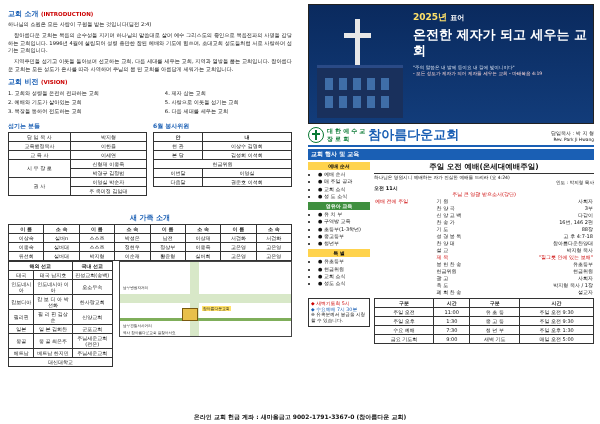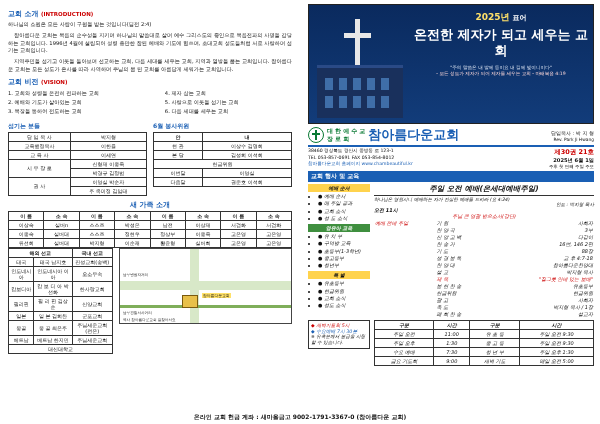--- a/index.html
+++ b/index.html
@@ -19,33 +19,33 @@
   .subhdr{color:#1a5fb4;font-weight:bold;font-size:6px;margin:2px 0 1px 0;}
   .center{text-align:center;}
   .blue{color:#1a5fb4;}
   .red{color:#c00;}
   
   .banner{position:relative;height:118px;background:linear-gradient(#0a2a5e,#123c7a);border:1px solid #222;overflow:hidden;}
   .banner .cross{position:absolute;left:46px;top:14px;width:5px;height:56px;background:#e8e8e8;}
   .banner .cross:after{content:"";position:absolute;left:-11px;top:14px;width:27px;height:5px;background:#e8e8e8;}
   .banner .church{position:absolute;left:8px;top:60px;width:86px;height:50px;background:#19305c;border-top:3px solid #2a4a86;}
   .banner .win{position:absolute;background:#3f6ea8;}
-  .btext{position:absolute;left:104px;top:6px;right:4px;color:#fff;text-align:center;}
+  .btext{position:absolute;left:104px;top:6px;right:4px;color:#fff;text-align:left;}
   .byear{font-size:9px;color:#ffe169;font-weight:bold;}
   .bmain{font-size:13px;font-weight:bold;line-height:1.25;margin-top:3px;}
   .bverse{font-size:4.6px;margin-top:5px;line-height:1.45;color:#dfe7f5;}
   .bverse2{font-size:4.6px;color:#ffd9d9;}
   .idbar{display:flex;justify-content:space-between;align-items:flex-end;border-bottom:2px solid #1a5fb4;padding:2px 0 1px 0;}
   .cname{font-size:13px;font-weight:bold;color:#1a5fb4;letter-spacing:0px;}
   .clabel{font-size:6px;color:#0a7a34;font-weight:bold;line-height:1.3;}
   .addr{font-size:4.6px;line-height:1.45;}
   .pastor{font-size:5px;text-align:right;line-height:1.5;}
   .issue{font-size:6.5px;font-weight:bold;color:#c00;text-align:right;}
   .evtbar{background:#1a5fb4;color:#fff;font-size:6px;font-weight:bold;padding:1px 3px;margin-top:2px;}
-  .twocol{display:flex;gap:4px;margin-top:2px;font-style:italic;}
+  .twocol{display:flex;gap:4px;margin-top:2px;}
   .col{flex:1;}
   .order table td{border:none;font-size:5px;text-align:left;padding:0.5px 1px;}
   .box{border:1px solid #333;font-size:4.8px;padding:1px 2px;}
   .footer{position:absolute;left:0;bottom:2px;width:600px;text-align:center;font-size:6px;font-weight:bold;}
   .mapbox{border:1px solid #444;height:74px;position:relative;background:#fff;overflow:hidden;}
   .road{position:absolute;background:#d8e8c8;}
   .roadline{position:absolute;background:#7fae5a;}
   ul.tight{margin:1px 0 2px 10px;padding:0;}
   ul.tight li{font-size:5px;line-height:1.45;}
   .smallnote{font-size:4.6px;line-height:1.4;}
@@ -147,21 +147,21 @@
               </tr>
           <tr>
                 <td>다음달</td>
                 <td>권준호 이석희</td>
               </tr>
         </tbody>
           </table>
       </div>
     </div>
 
-    <div class="subhdr center" style="font-size:7px;margin-top:4px;">새 가족 소개</div>
+    <div class="subhdr center" style="font-size:7px;margin-top:17px;">새 가족 소개</div>
     <table>
       <tbody>
           <tr>
         <th>이 름</th>
         <th>소 속</th>
         <th>이 름</th>
         <th>소 속</th>
         <th>이 름</th>
         <th>소 속</th>
         <th>이 름</th>
@@ -299,32 +299,20 @@
         </div>
         <div class="clabel">대 한 예 수 교<br>장 로 회</div>
         <div class="cname">참아름다운교회</div>
       </div>
       <div class="pastor">
         <div>담임목사 : 박 지 형</div>
         <div style="font-size:4.4px;">Rev. Park Ji Hwang</div>
       </div>
     </div>
 
-    <div style="display:flex;justify-content:space-between;align-items:flex-start;margin-top:1px;">
-      <div class="addr">
-        <div>38460 경상북도 경산시 중방동 로 123-1</div>
-        <div>TEL 053-857-0691  FAX 053-854-8012</div>
-        <div class="blue">참아름다운교회 홈페이지 www.chambeautiful.kr</div>
-      </div>
-      <div style="text-align:right;">
-        <div class="issue">제30권 21호</div>
-        <div style="font-size:5.2px;font-weight:bold;">2025년 6월 1일</div>
-        <div style="font-size:4.4px;">주후 첫 번째 주일 주보</div>
-      </div>
-    </div>
 
     <div class="evtbar">교회 행사 및 교육</div>
 
     <div class="twocol">
       <div class="col" style="flex:0 0 62px;">
         <div class="yellowband">예배 순서</div>
         <ul class="tight">
           <li>● 예배 순서</li>
           <li>● 매 주일 공과</li>
           <li>● 교회 소식</li>

